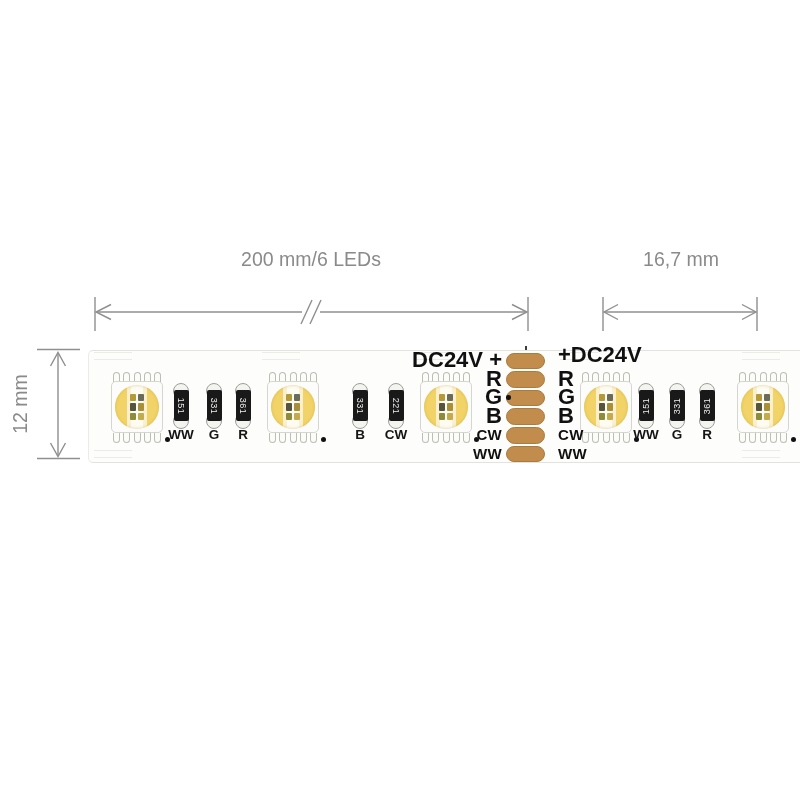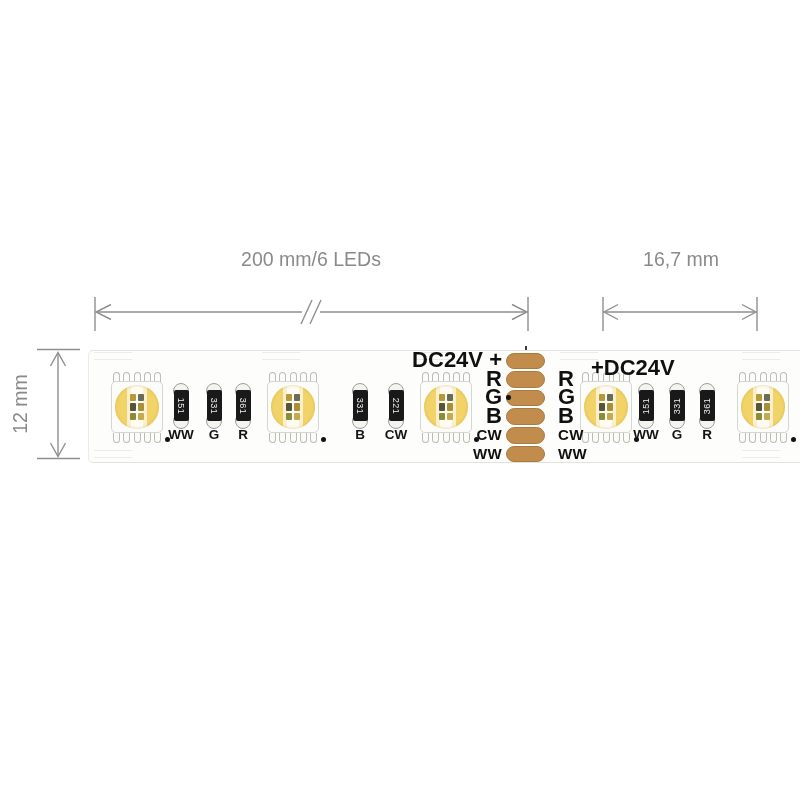--- a/index.html
+++ b/index.html
@@ -119,21 +119,21 @@
   <div class="pad" style="top:445.6px;"></div>
   <div class="pad-dot"></div>
 
   <div class="padlbl left fs-big" style="top:360px;">DC24V +</div>
   <div class="padlbl left fs-big" style="top:378.6px;">R</div>
   <div class="padlbl left fs-big" style="top:397.2px;">G</div>
   <div class="padlbl left fs-big" style="top:415.8px;">B</div>
   <div class="padlbl left fs-small" style="top:434.4px;">CW</div>
   <div class="padlbl left fs-small" style="top:453px;">WW</div>
 
-  <div class="padlbl right fs-big" style="top:368px;margin-left:33px;">+DC24V</div>
+  <div class="padlbl right fs-big" style="top:355px;">+DC24V</div>
   <div class="padlbl right fs-big" style="top:378.6px;">R</div>
   <div class="padlbl right fs-big" style="top:397.2px;">G</div>
   <div class="padlbl right fs-big" style="top:415.8px;">B</div>
   <div class="padlbl right fs-small" style="top:434.4px;">CW</div>
   <div class="padlbl right fs-small" style="top:453px;">WW</div>
 
   <div class="led" style="left:111px;">
     <div class="pins pins-top">
         <span></span>
         <span></span>

